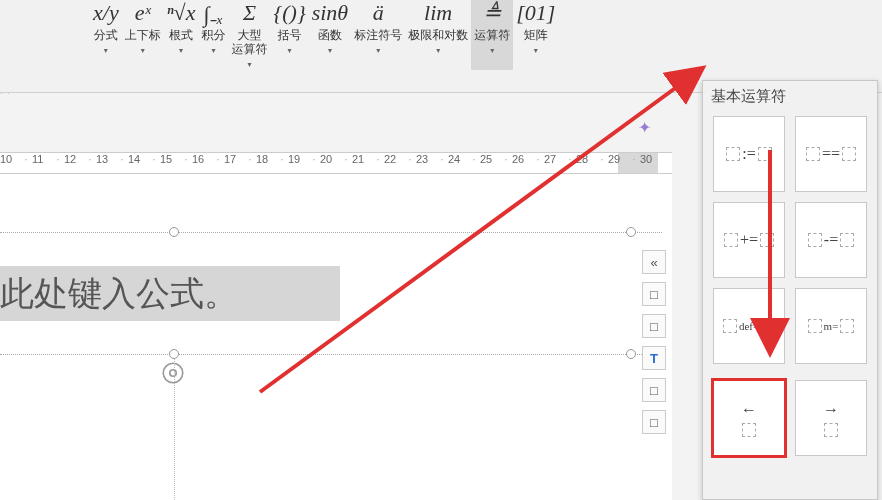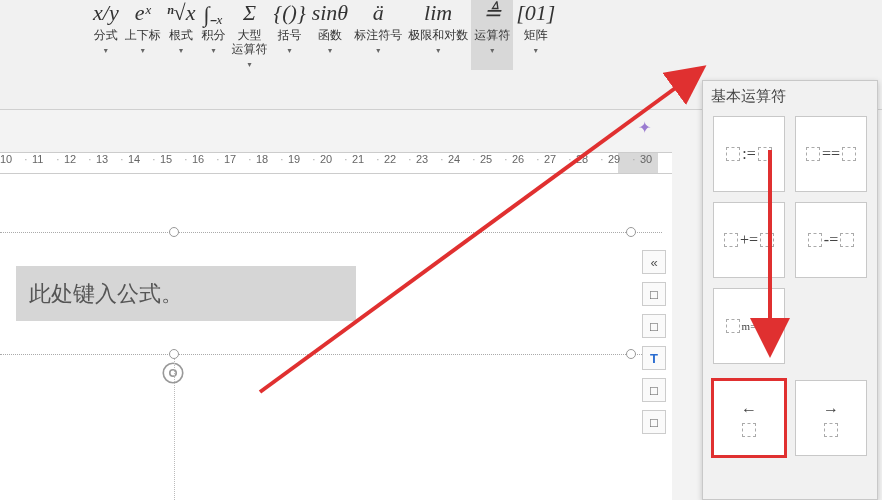--- a/index.html
+++ b/index.html
@@ -10,21 +10,21 @@
     width: 882px;
     height: 500px;
     overflow: hidden;
     position: relative;
   }
 
   
   .ribbon {
     position: absolute;
     top: 0; left: 0; right: 0;
-    height: 110px;
+    height: 93px;
     background: #f1f1f1;
     border-bottom: 1px solid #d0d0d0;
   }
 
   .ribbon-groups {
     position: absolute;
     left: 90px;
     top: 0;
     display: flex;
     align-items: flex-start;
@@ -152,30 +152,30 @@
   .handle {
     position: absolute;
     width: 10px; height: 10px;
     border: 1px solid #999;
     background: #fff;
     border-radius: 50%;
   }
 
   .eq-box {
     position: absolute;
-    left: 16px; top: 270px;
+    left: 0; top: 270px;
     height: 55px;
     width: 340px;
     background: #d6d6d6;
     display: flex;
     align-items: center;
-    font-size: 22px;
+    font-size: 34px;
     color: #555;
     font-family: "Microsoft YaHei", sans-serif;
-    padding-left: 13px;
+    padding-left: 0;
   }
 
   .dashed-line {
     position: absolute;
     border-top: 1px dotted #aaa;
     left: 0; right: 10px;
   }
 
   .vguide {
     position: absolute;
@@ -392,20 +392,25 @@
         <span class="ph"></span>
       </div>
       <div class="cell">
         <span class="ph"></span>
         <span>+=</span>
         <span class="ph"></span>
       </div>
       <div class="cell">
         <span class="ph"></span>
         <span>-=</span>
+        <span class="ph"></span>
+      </div>
+      <div class="cell">
+        <span class="ph"></span>
+        <span style="font-size: 11px;">def=</span>
         <span class="ph"></span>
       </div>
       <div class="cell">
         <span class="ph"></span>
         <span style="font-size: 11px;">m=</span>
         <span class="ph"></span>
       </div>
     </div>
   <div class="grid" id="struct-grid">
       <div class="cell redframe">

